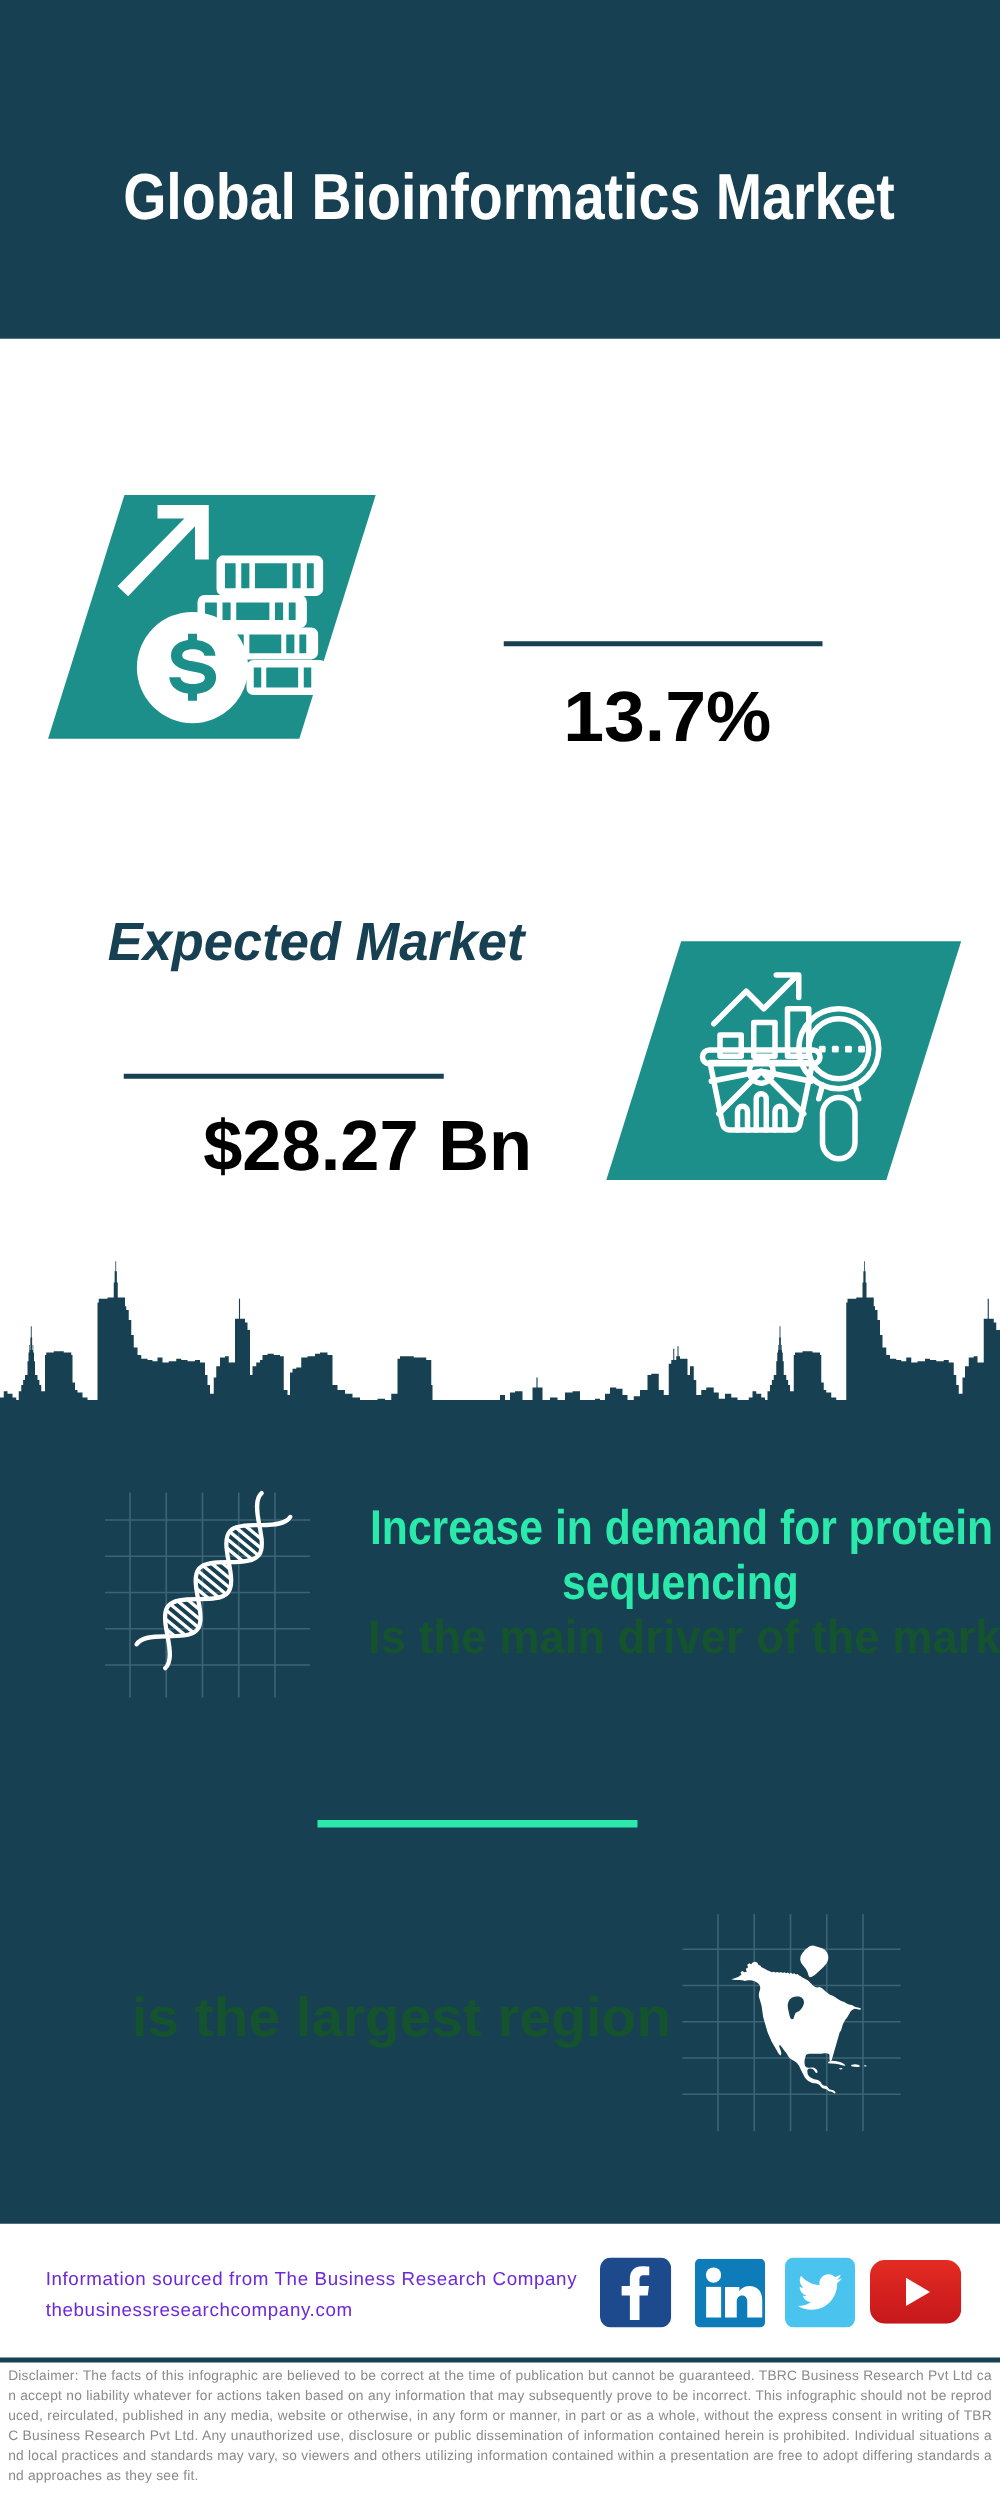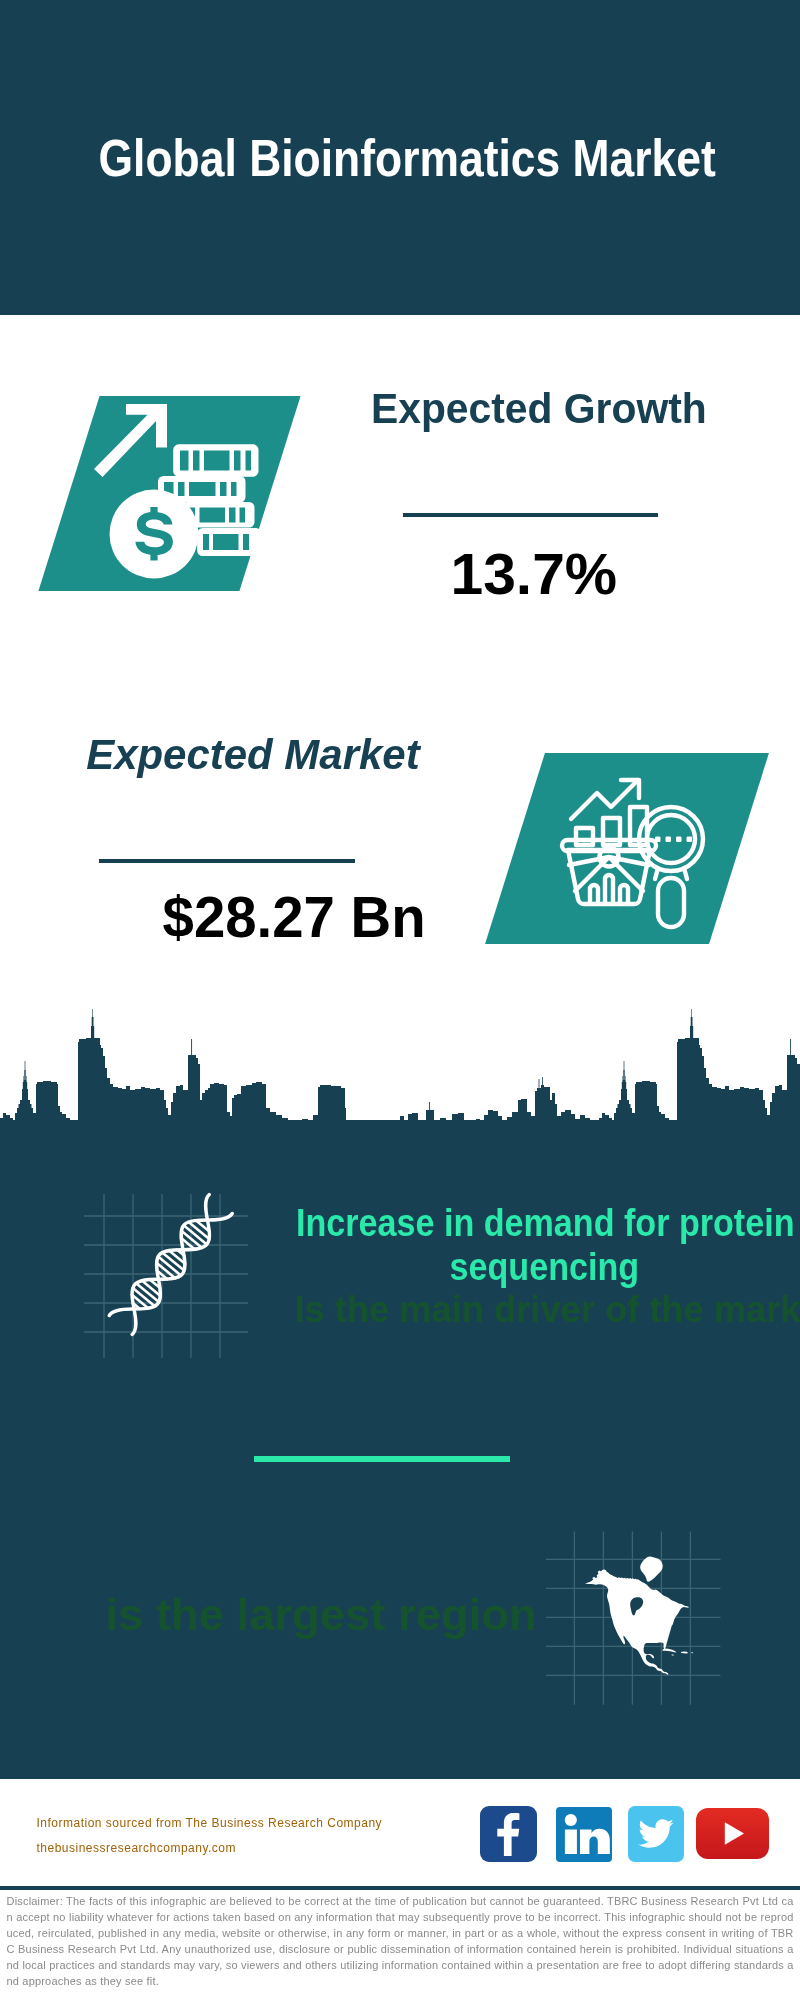--- a/index.html
+++ b/index.html
@@ -2,21 +2,21 @@
 <html><head>
 <meta charset="utf-8">
 <title>Global Bioinformatics Market</title>
 <style>
   * { margin:0; padding:0; box-sizing:border-box; }
   html,body { width:800px; height:2000px; }
   body { font-family:"Liberation Sans", sans-serif; background:#fff; overflow:hidden; }
   .page { position:relative; width:800px; height:2000px; background:#fff; overflow:hidden; }
 
   
-  .hdr { position:absolute; left:0; top:0; width:800px; height:315px; background:#174152; }
+  .hdr { position:absolute; left:0; top:0; width:800px; height:271px; background:#174152; }
   .hdr-title { position:absolute; left:7px; top:132px; width:800px; text-align:center;
      font-size:52px; line-height:52px; font-weight:bold; color:#fff; white-space:nowrap; }
   .hdr-title > span { display:inline-block; transform:scaleX(0.8546); transform-origin:50% 50%; }
 
   
   .para { position:absolute; background:#1D8F8A; transform:skewX(-17.4deg); }
 
   
   .tbox { position:absolute; white-space:nowrap; text-align:center; }
   .tbox > span { display:inline-block; transform-origin:50% 50%; }
@@ -26,21 +26,21 @@
   .st-v { font-weight:bold; color:#000000; font-size:57px; line-height:72px; }
   .rule { position:absolute; height:4px; background:#174152; }
 
   
   .navy { position:absolute; left:0; width:800px; background:#174152; }
   .acc-rule { position:absolute; height:6px; background:#2AE9AB; }
   .hl  { color:#2AE9AB; font-weight:bold; }
   .sub { color:#14532d; font-weight:bold; }
 
   
-  .foot-txt { position:absolute; font-size:12px; line-height:25px; color:#a16207; white-space:nowrap; letter-spacing:0.5px; }
+  .foot-txt { position:absolute; font-size:15px; line-height:25px; color:#6d28d9; white-space:nowrap; letter-spacing:0.5px; }
   .divider { position:absolute; left:0; width:800px; height:4px; background:#174152; }
   .disc { position:absolute; font-size:11px; line-height:16.1px; color:#8A8A8A;
      text-align:justify; word-break:break-all; letter-spacing:0.187px; }
 </style>
 </head>
 <body>
 
 <div class="page">
 
   <div class="hdr">
@@ -77,21 +77,20 @@
         <path d="M66.0,113.8 c-10.6,0 -17.2,5.2 -17.2,12.6 c0,6.6 4.8,10.3 14.2,12.1
                  l5.1,1.0 c5.6,1.0 7.8,2.3 7.8,4.7 c0,3.0 -3.6,5.0 -9.6,5.0
                  c-5.9,0 -9.5,-2.0 -10.0,-5.4 h-8.9 c0.5,8.0 7.7,13.3 18.9,13.3
                  c11.4,0 18.6,-5.2 18.6,-13.2 c0,-6.6 -4.6,-10.3 -14.5,-12.1
                  l-5.2,-1.0 c-5.5,-1.0 -7.4,-2.2 -7.4,-4.7 c0,-2.9 3.2,-4.7 8.6,-4.7
                  c5.2,0 8.7,2.1 9.2,5.2 h8.8 c-0.5,-7.7 -7.1,-12.6 -18.2,-12.6 Z"></path>
       </g>
 </svg>
   </div>
 
-  <div class="tbox st-l" style="left:362px;top:387px;width:328px;"><span style="transform:scaleX(0.9494)">Expected Growth</span></div>
   <div class="rule" style="left:403px;top:513px;width:255px;"></div>
   <div class="tbox st-v" style="left:433px;top:538px;width:202px;"><span style="transform:scaleX(1.0308)">13.7%</span></div>
 
   <div class="para" style="left:515px;top:753px;width:224px;height:191px;"></div>
   <div style="position:absolute;left:545px;top:765px;width:175px;height:170px;">
     <svg width="175" height="170" viewBox="0 0 175 170" style="display:block">
      <g fill="none" stroke="#ffffff" stroke-width="4.4" stroke-linecap="round" stroke-linejoin="round">
       <path d="M26,54 L52,28 L66,42 L92,16"></path>
       <path d="M76,15 L94,15 L94,33"></path>
       <path d="M31,63 L31,80 L48,80 L48,63 Z"></path>

